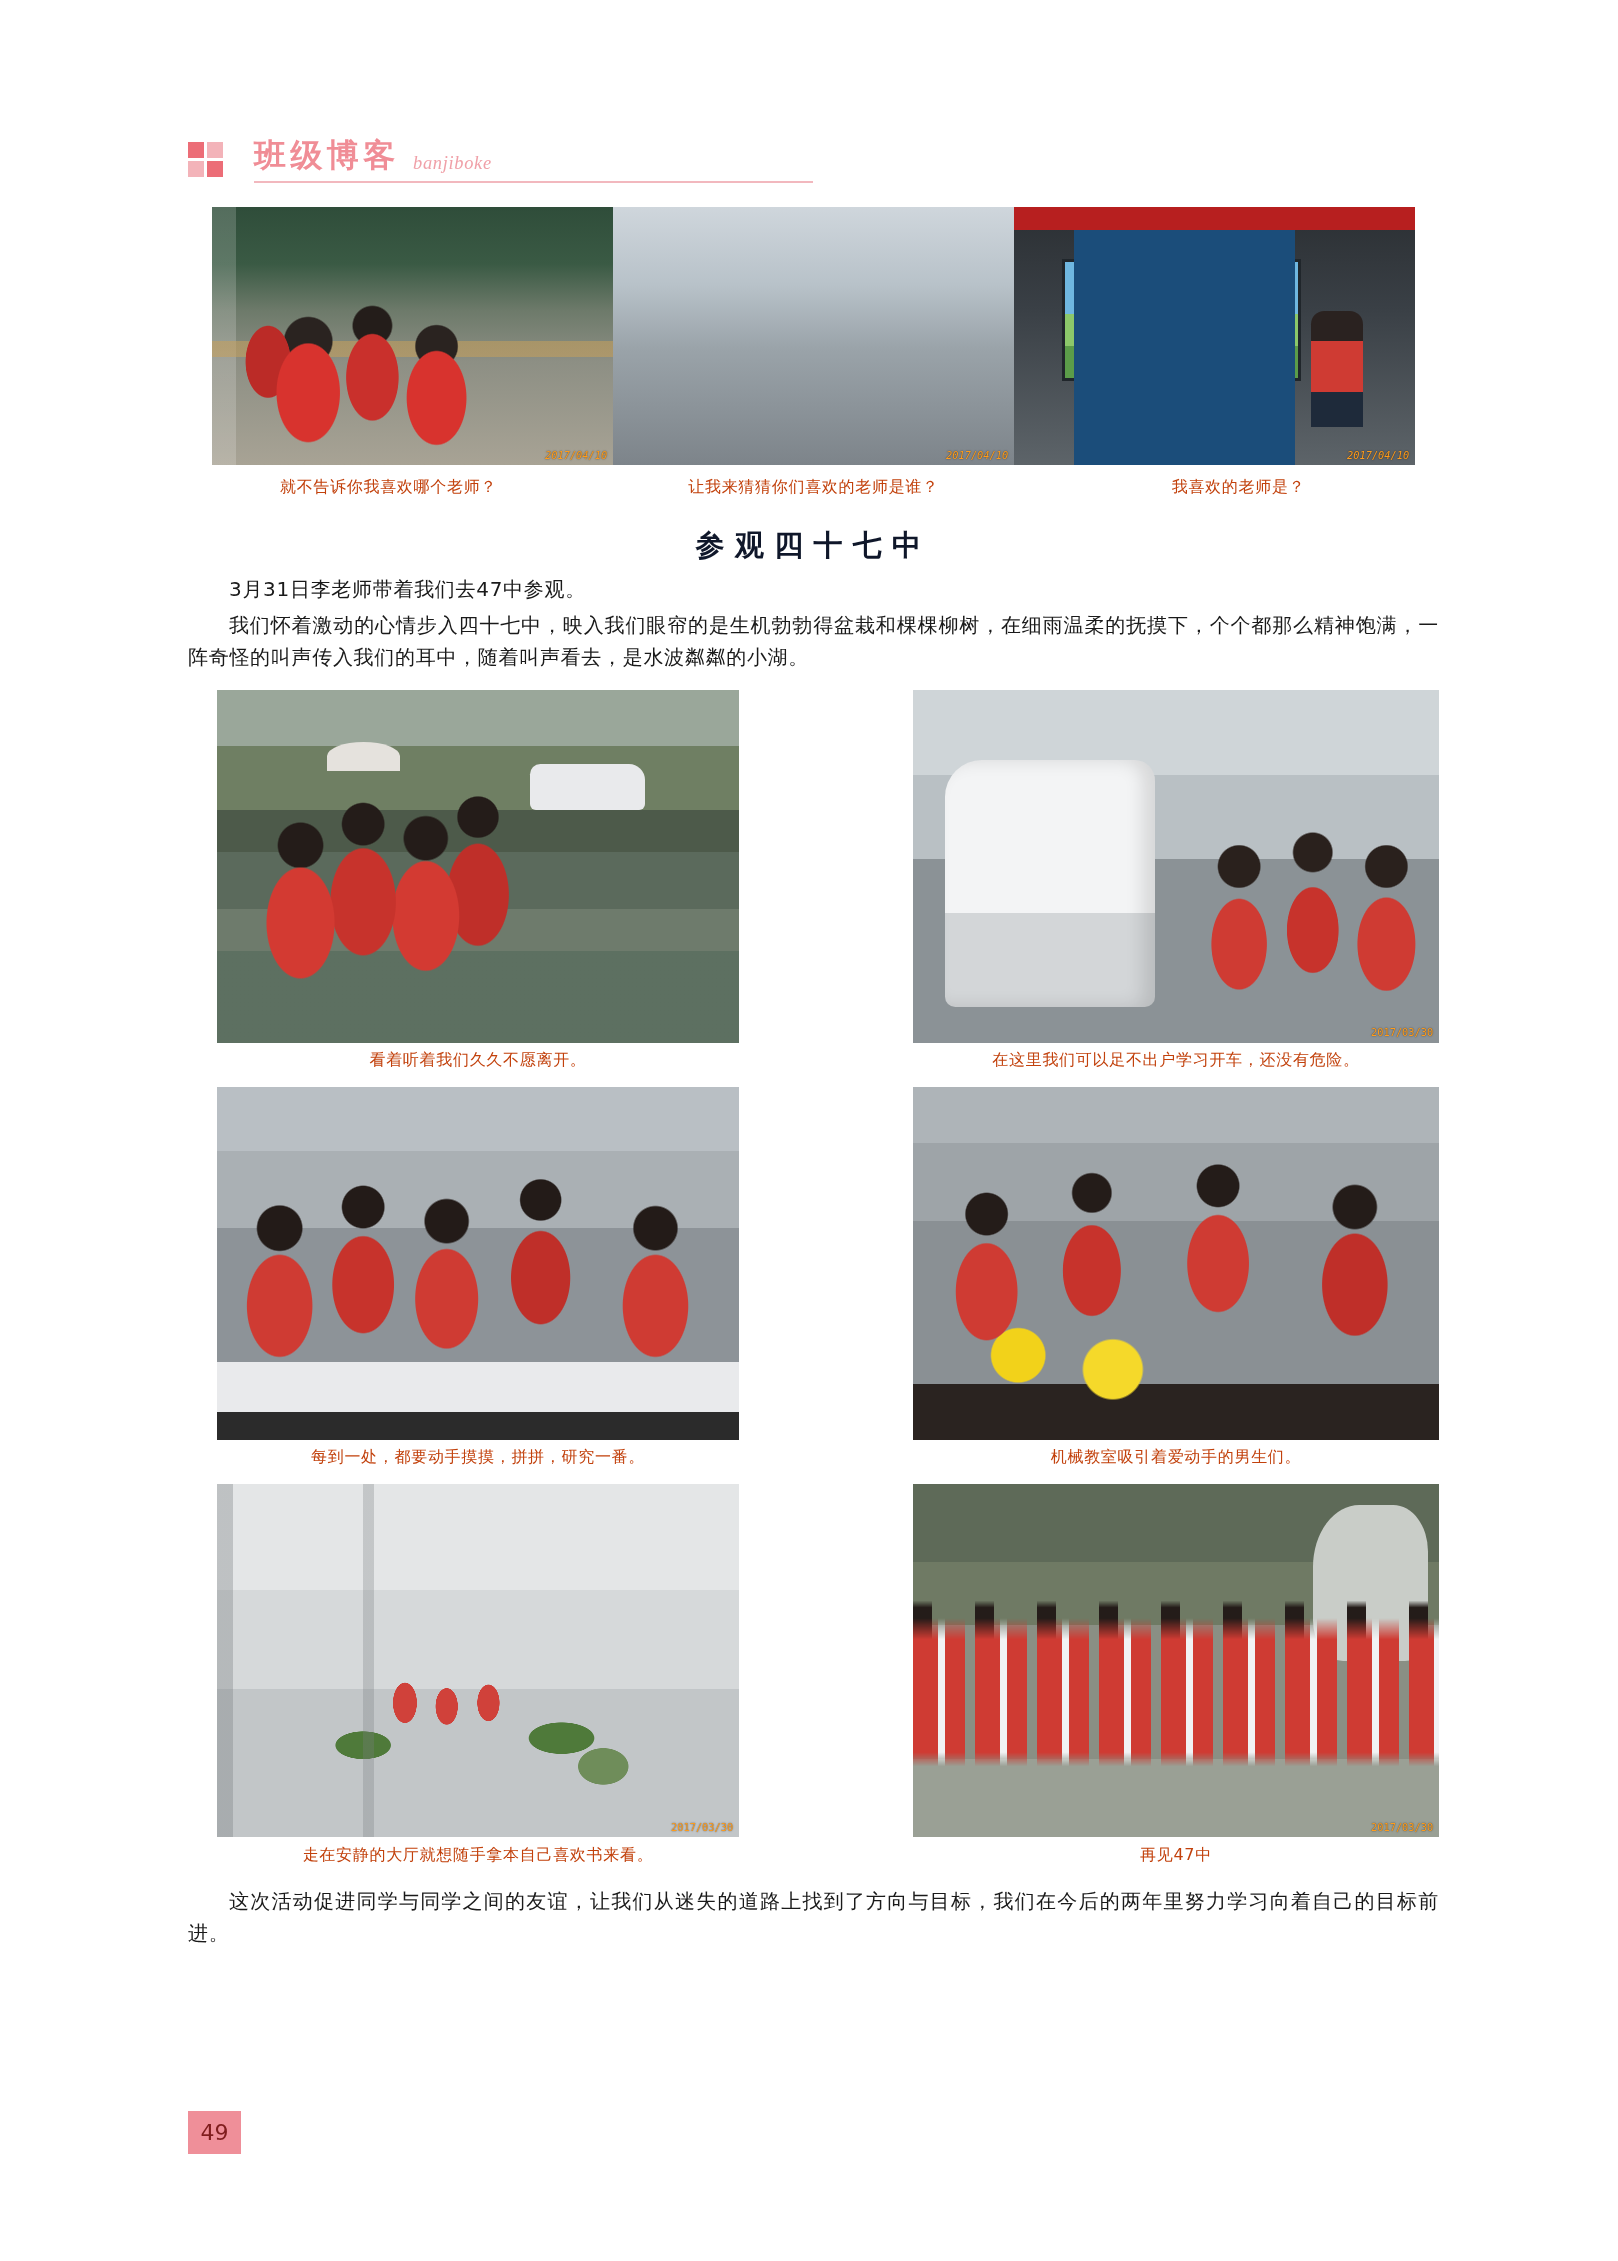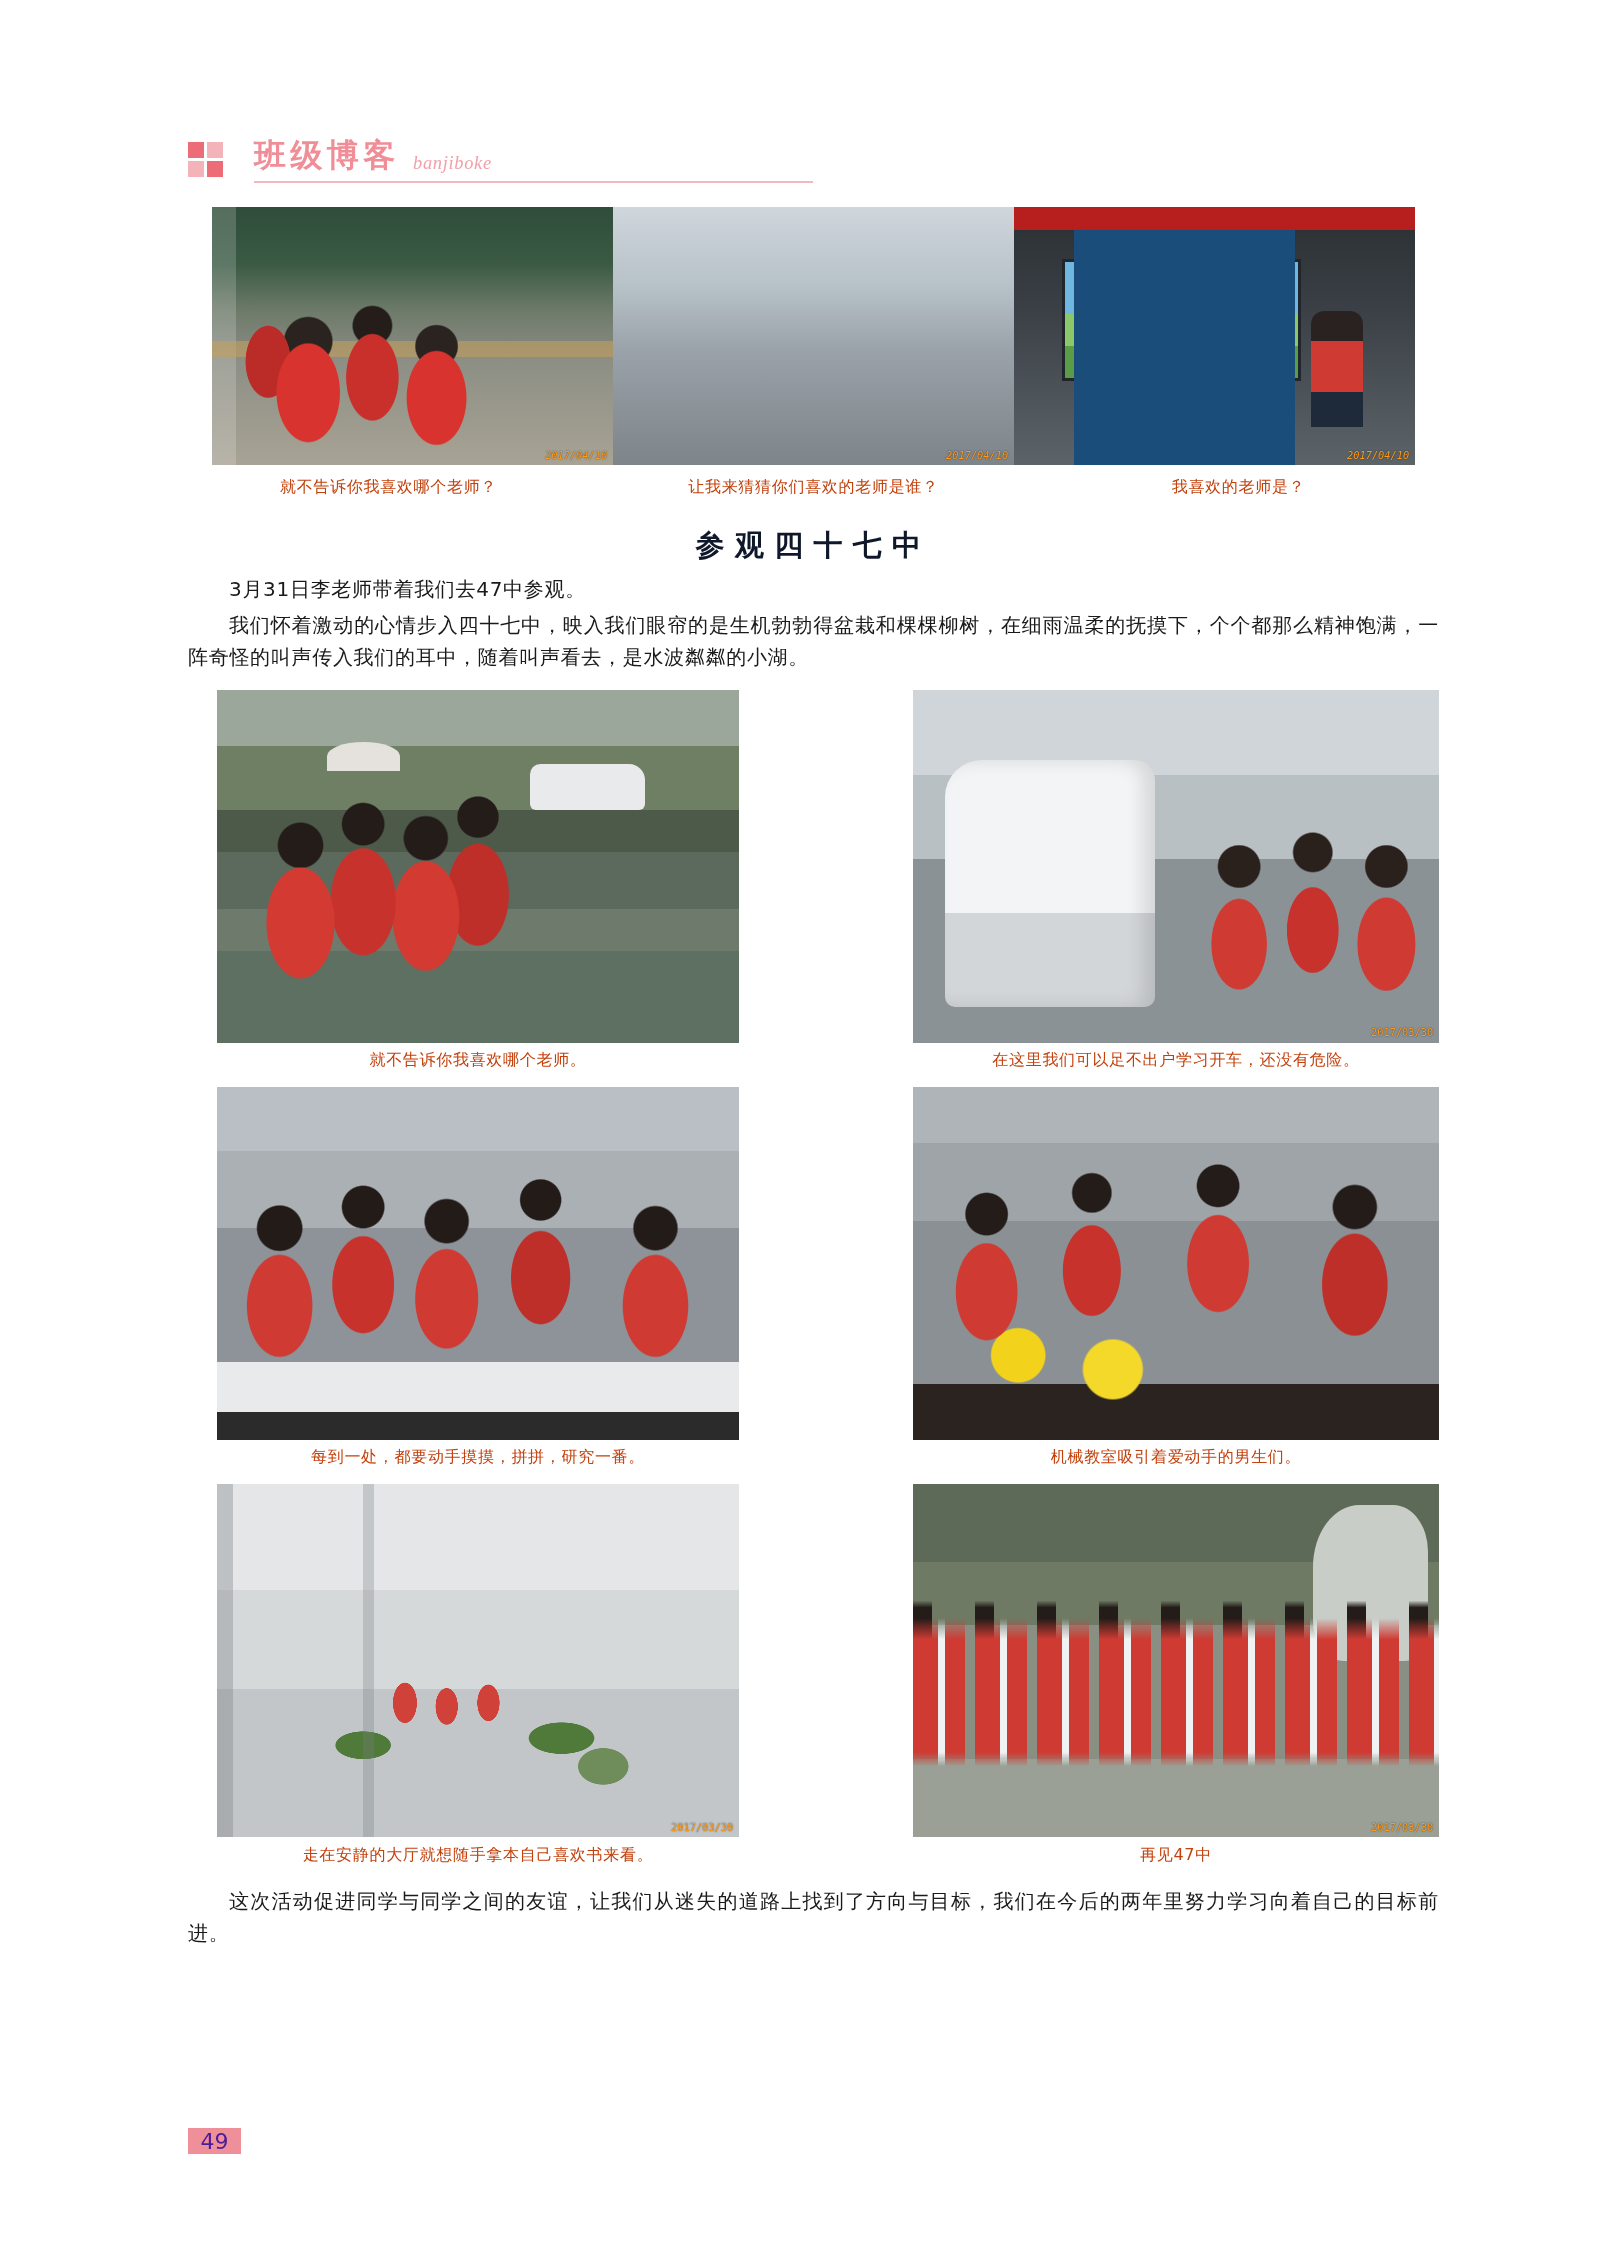--- a/index.html
+++ b/index.html
@@ -311,23 +311,23 @@
     background: linear-gradient(180deg,#c9cdc8 0 100%);
     border-radius: 40% 30% 20% 26%;
   }
 
   
   .page-num {
     position: absolute;
     left: 188px;
     bottom: 107px;
     width: 53px;
-    height: 26px;
+    height: 43px;
     background: #ef8f99;
-    color: #4c1d95;
+    color: #7f1d1d;
     font-family: "DejaVu Sans", sans-serif;
     font-size: 22px;
     display: flex;
     align-items: center;
     justify-content: center;
   }
 </style>
 </head>
 <body>
 
@@ -372,21 +372,21 @@
     <div class="para">3月31日李老师带着我们去47中参观。</div>
     <div class="para">我们怀着激动的心情步入四十七中，映入我们眼帘的是生机勃勃得盆栽和棵棵柳树，在细雨温柔的抚摸下，个个都那么精神饱满，一阵奇怪的叫声传入我们的耳中，随着叫声看去，是水波粼粼的小湖。</div>
 
     <div class="grid2">
       <div class="col left">
         <div class="ph l1" style="width:522px;height:353px;">
           <div class="car"></div>
             <div class="umb"></div>
           <span class="stamp"></span>
         </div>
-        <div class="cap">就不告诉你我喜欢哪个老师。</div>
+        <div class="cap">看着听着我们久久不愿离开。</div>
       </div>
       <div class="col">
         <div class="ph l2" style="width:526px;height:353px;">
           <div class="pod"></div>
           <span class="stamp">2017/03/30</span>
         </div>
         <div class="cap">在这里我们可以足不出户学习开车，还没有危险。</div>
       </div>
     </div>
 

